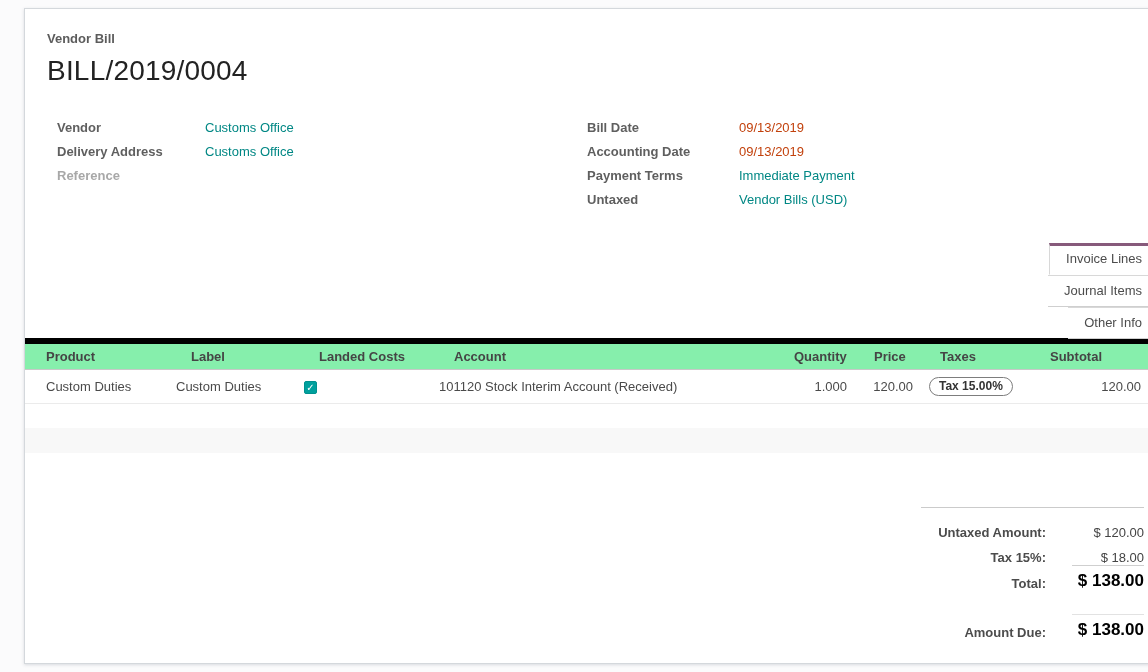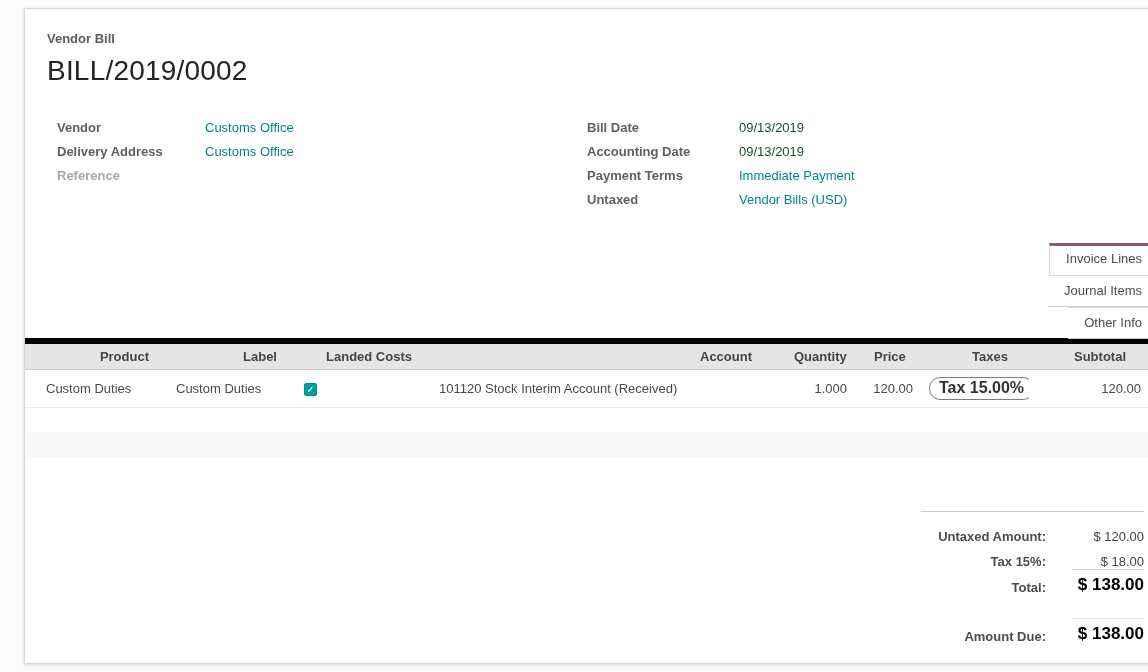--- a/index.html
+++ b/index.html
@@ -20,51 +20,51 @@
   .doc-type { font-size:13px; font-weight:bold; color:#5c5c5c; }
   .doc-title { margin-top:9px; font-size:28px; font-weight:400; color:#222; letter-spacing:.2px; }
 
   .fields { display:flex; padding:31px 20px 0 32px; }
   .fields-col-left  { width:530px; }
   .fields-col-right { flex:1; }
   .field-row { display:flex; height:24px; line-height:20px; align-items:flex-start; }
   .field-label { width:148px; font-weight:bold; color:#5f5f5f; }
   .fields-col-right .field-label { width:152px; }
   .field-label.muted { color:#a8a8a8; }
-  .field-value { color:#14532d; }
+  .field-value { color:#c2410c; }
   .link { color:#008784; cursor:pointer; }
 
   .tabs { margin-top:28px; padding-left:20px; display:flex; align-items:flex-end; border-bottom:6px solid #000000;flex-direction:column; }
   .tab {
     background:#fff; border:1px solid #d8d8d8; border-bottom:none;
     padding:7px 16px 8px 16px; color:#4c4c4c; cursor:pointer; margin-bottom:0;
     position:relative; top:1px; border-bottom:1px solid #cfcfcf;
   }
   .tab + .tab { border-left:none; }
   .tab.active { border-top:3px solid #875a7b; border-bottom:1px solid #fff; padding-top:5px; }
 
   table.lines { width:100%; border-collapse:collapse; table-layout:fixed; }
   table.lines col.c-product {width:145px;} col.c-label{width:128px;} col.c-landed{width:135px;}
   col.c-account{width:340px;} col.c-qty{width:80px;} col.c-price{width:66px;}
   col.c-taxes{width:110px;} col.c-subtotal{width:118px;} col.c-dots{width:14px;}
   table.lines th {
-    font-weight:bold; color:#454545; text-align:right; padding:5px 21px;
-    border-bottom:1px solid #c8c8c8; background:#e5e5e5; white-space:nowrap; overflow:hidden;
+    font-weight:bold; color:#454545; text-align:left; padding:5px 21px;
+    border-bottom:1px solid #c8c8c8; background:#86efac; white-space:nowrap; overflow:hidden;
   }
   table.lines th:first-child, table.lines td:first-child { padding-left:21px; }
   table.lines td { padding:7px 6px; color:#4a4a4a; border-bottom:1px solid #ebebeb; white-space:nowrap; overflow:hidden; }
   .num { text-align:right; }
   th.num { padding-right:6px; }
   .checkbox {
     display:inline-block; width:13px; height:13px; background:#00a09d; border:1px solid #00918e;
     border-radius:2px; color:#fff; font-size:10px; line-height:12px; text-align:center; cursor:pointer;
   }
   .tax-pill {
     display:inline-block; border:1px solid #7d7d7d; border-radius:11px; background:#fff;
-    padding:1px 9px 2px 9px; font-size:16px; color:#333; font-weight:bold;
+    padding:1px 9px 2px 9px; font-size:12px; color:#333; font-weight:bold;
   }
   .dots-btn { color:#4c4c4c; font-weight:bold; cursor:pointer; font-size:13px; }
 
   .empty-band-white { height:24px; background:#fff; }
   .empty-band-gray  { height:25px; background:#f8f8f8; }
 
   .totals {
     width:223px; margin:54px 15px 0 auto; border-top:1px solid #cbcbcb; padding-top:7px;
   }
   .totals-row { display:flex; align-items:flex-end; min-height:25px; }
@@ -76,21 +76,21 @@
   .amount-due .value-overline { border-top-color:#e2e2e2; }
 </style>
 </head>
 <body>
 
 <div class="canvas">
   <div class="sheet">
 
     <div class="sheet-header">
       <div class="doc-type">Vendor Bill</div>
-      <div class="doc-title">BILL/2019/0002</div>
+      <div class="doc-title">BILL/2019/0004</div>
     </div>
 
     <div class="fields">
       <div class="fields-col-left">
         <div class="field-row">
           <span class="field-label">Vendor</span>
           <span class="field-value link">Customs Office</span>
         </div>
         <div class="field-row">
           <span class="field-label">Delivery Address</span>

